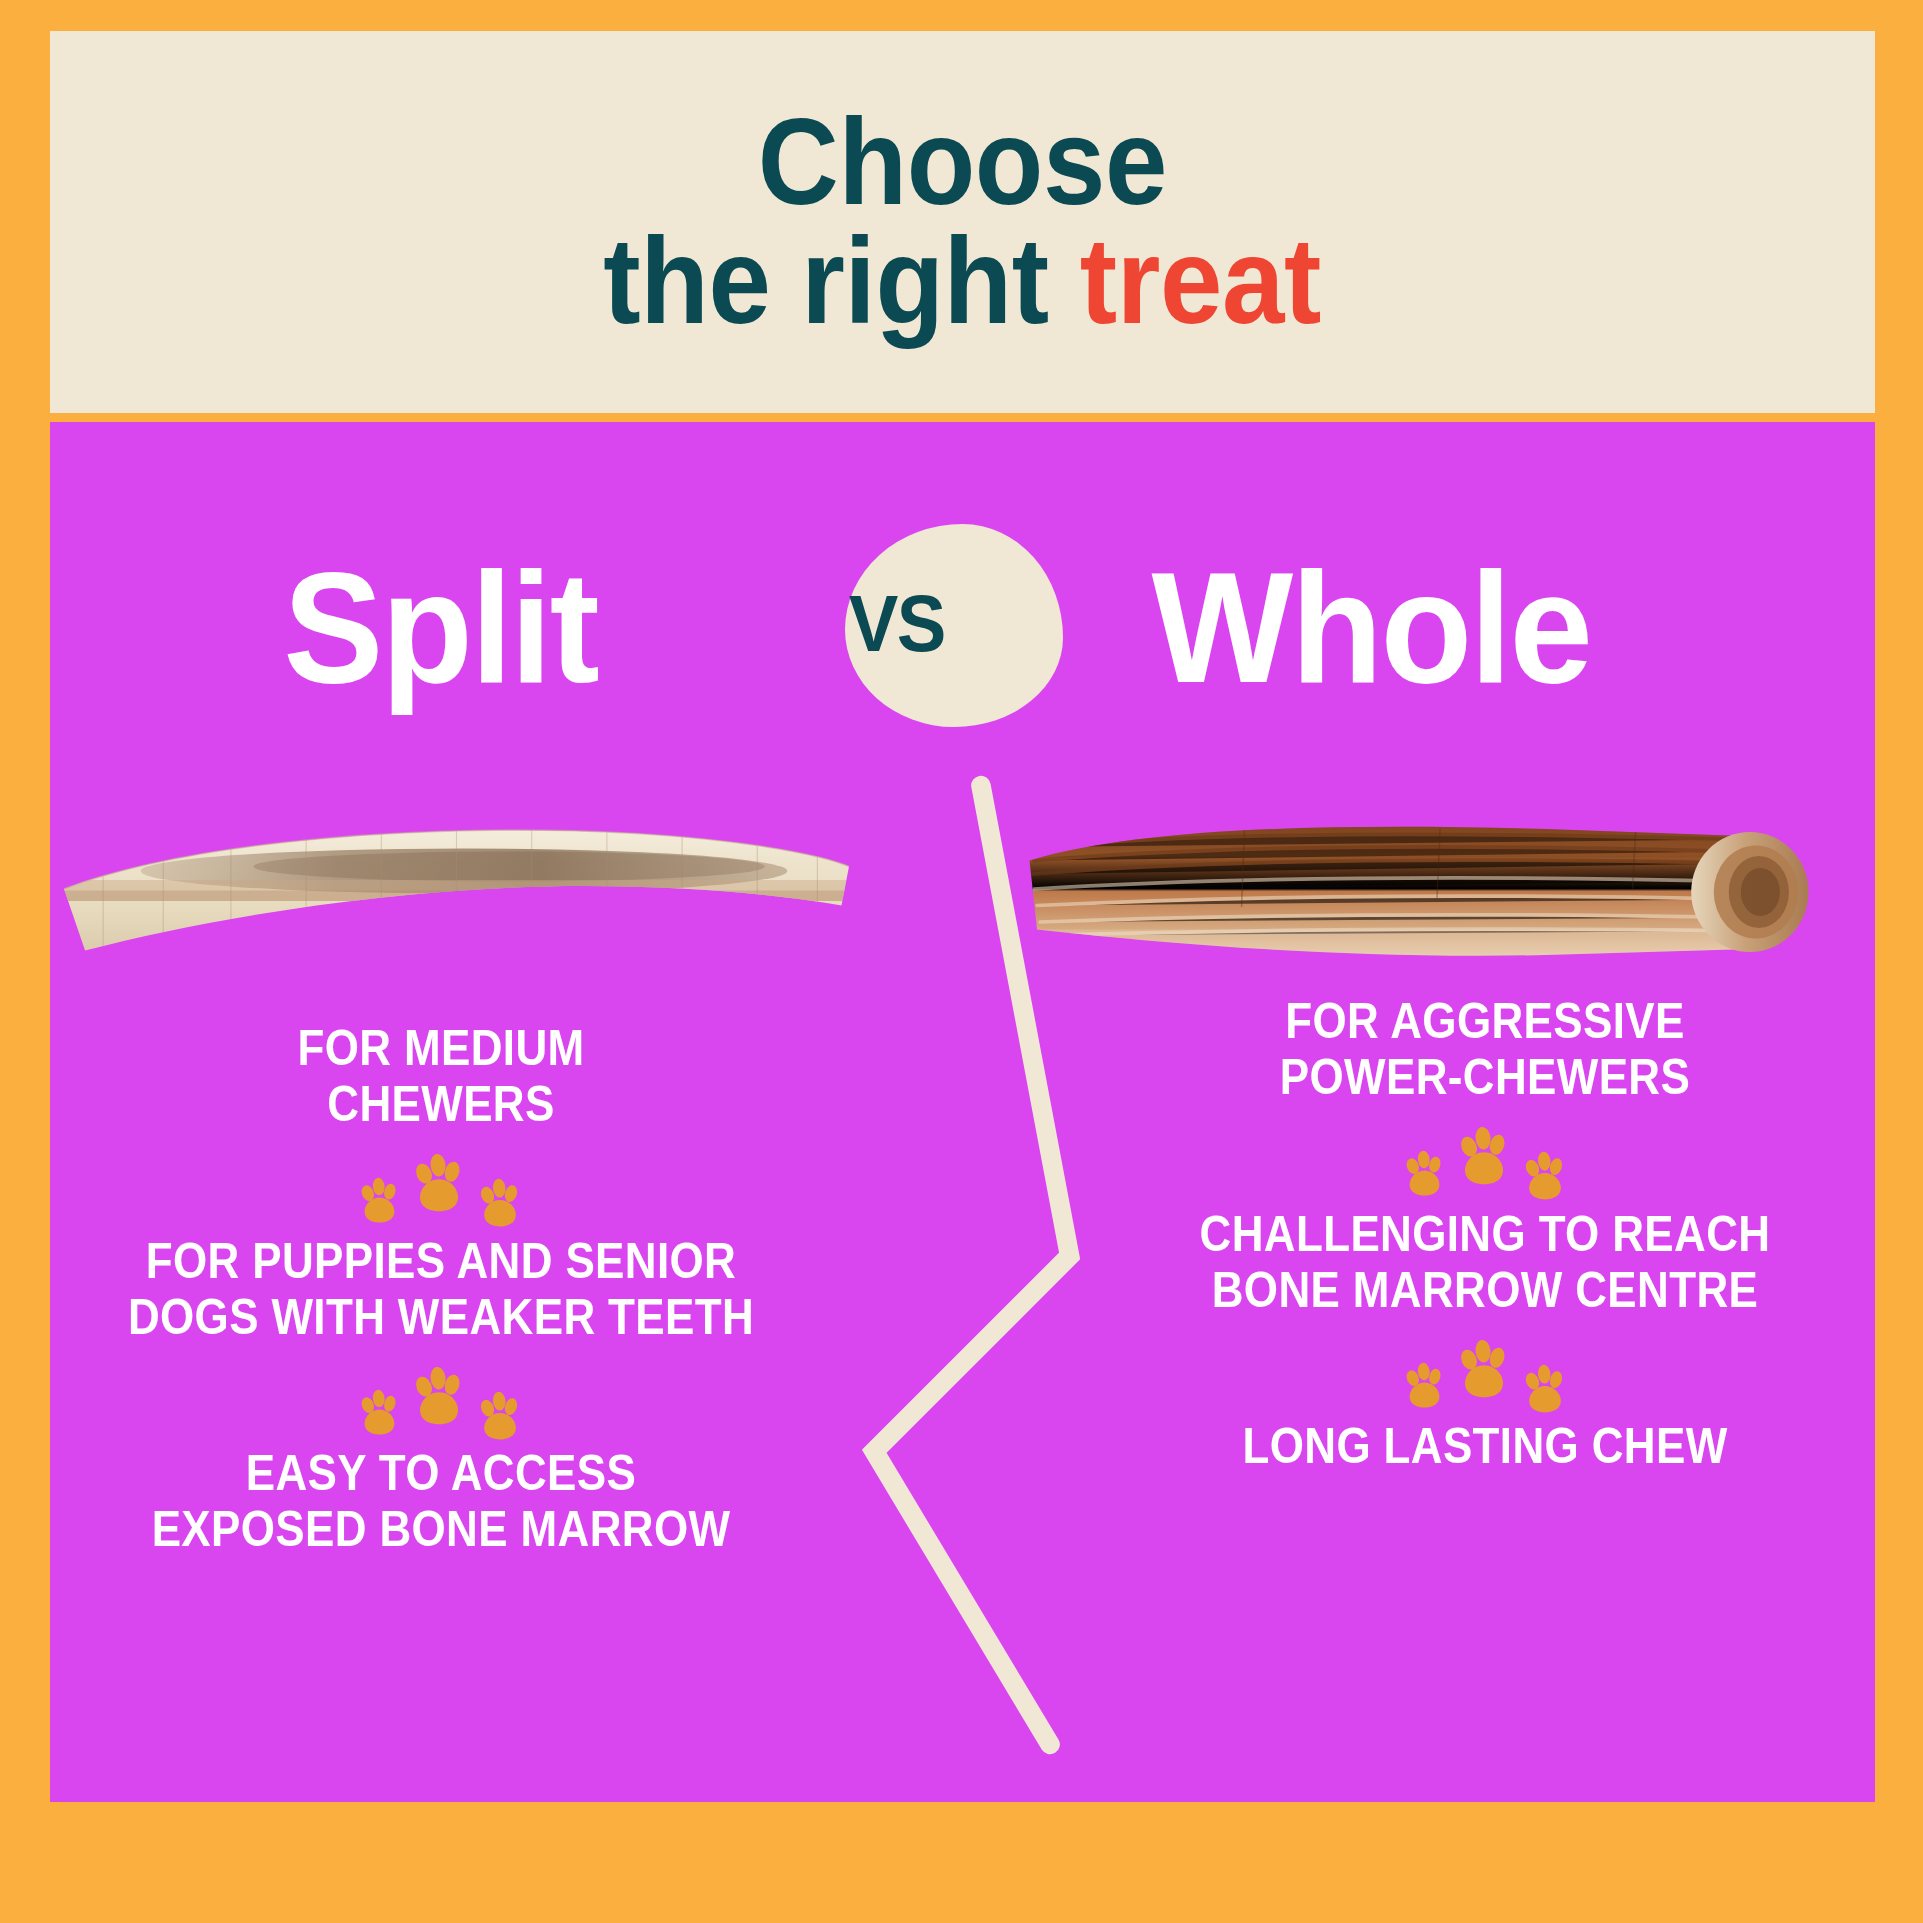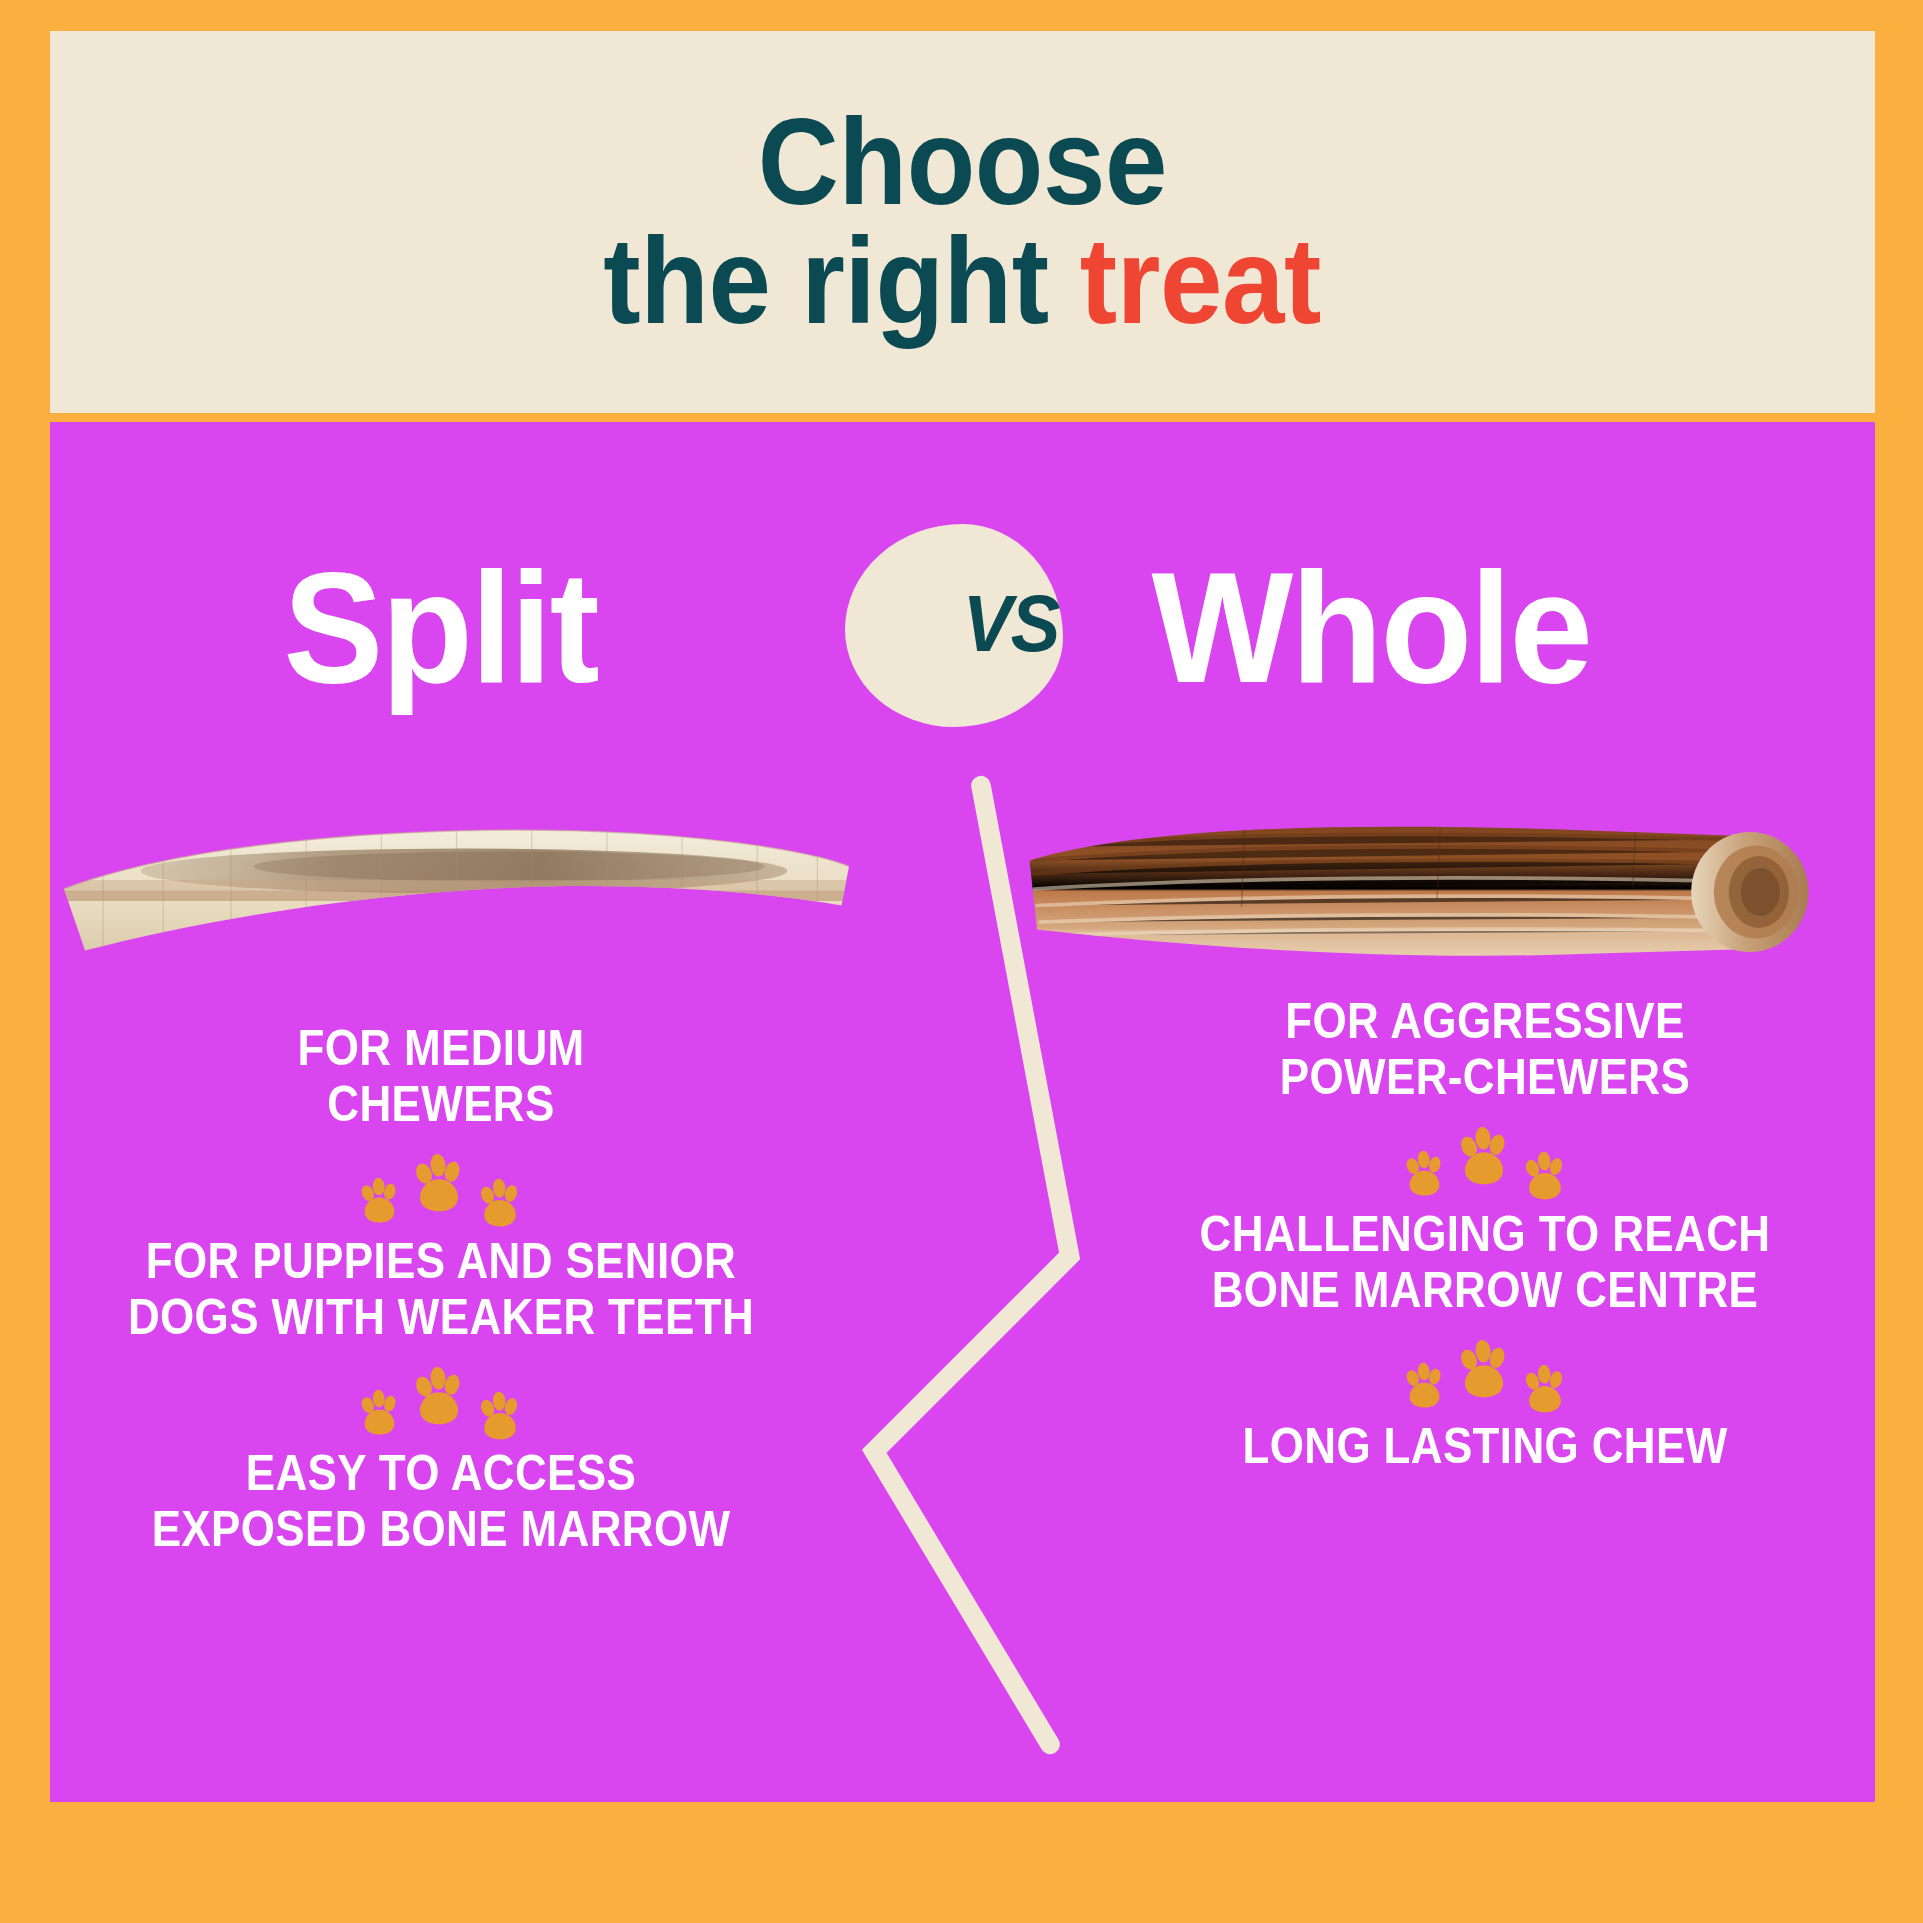--- a/index.html
+++ b/index.html
@@ -86,22 +86,21 @@
   #vs-badge {
     position: absolute;
     left: 795px;
     top: -9px;
     width: 218px;
     height: 203px;
     background: #F0E7D5;
     border-radius: 54% 46% 50% 50% / 52% 56% 44% 48%;
     display: flex;
     align-items: center;
-    justify-content: flex-end;
-    font-style: italic;
+    justify-content: flex-start;
   }
   #vs-label {
     font-size: 80px;
     font-weight: 700;
     color: #0B4A52;
     letter-spacing: -1.5px;
     transform: scaleX(0.93);
     line-height: 1;
     margin-top: -3px;
   }

